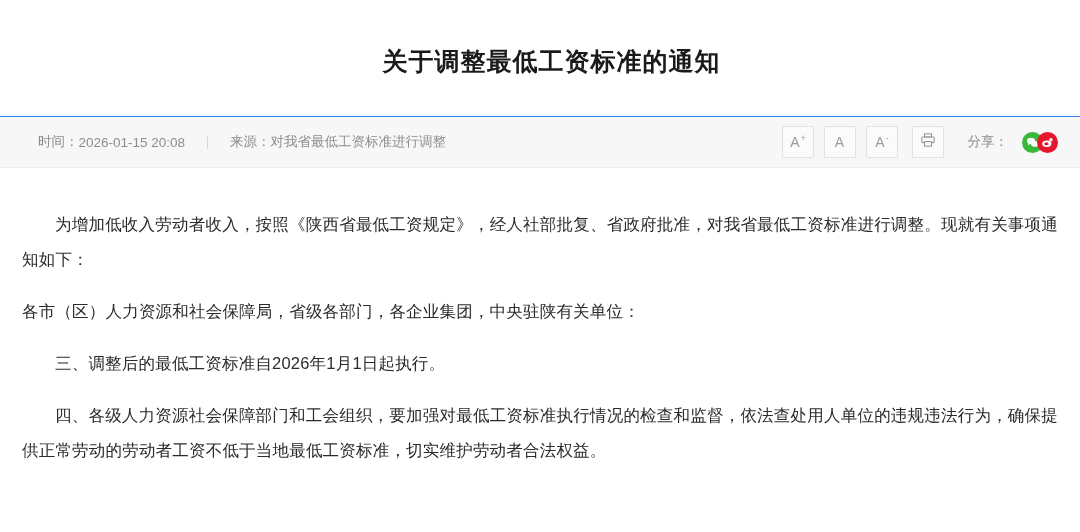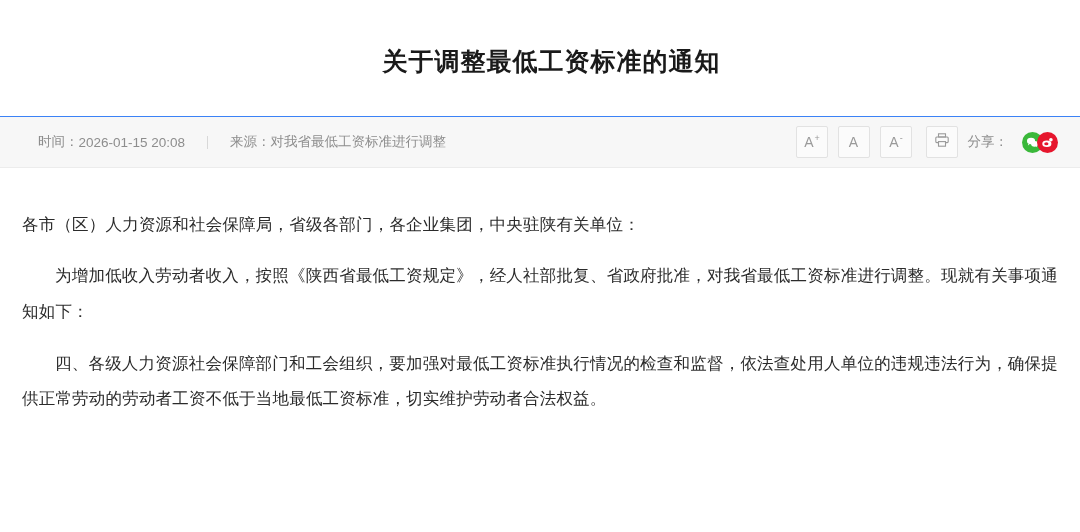--- a/index.html
+++ b/index.html
@@ -90,20 +90,21 @@
     border-radius: 2px;
     display: flex;
     align-items: center;
     justify-content: center;
     cursor: pointer;
     margin-left: 4px;
   }
   .share-label {
     font-size: 13.5px;
     color: #8d8d8d;
+    margin-left: 14px;
     margin-right: 4px;
   }
   .share-icons {
     display: flex;
     align-items: center;
   }
   .ic-wechat {
     width: 21px;
     height: 21px;
     border-radius: 50%;
@@ -193,19 +194,20 @@
             <ellipse cx="7.2" cy="9.4" rx="5.6" ry="4"></ellipse>
             <ellipse cx="6.6" cy="9.6" rx="2.6" ry="1.9" fill="#e6162d"></ellipse>
             <circle cx="12.2" cy="4.6" r="2.2"></circle>
           </svg>
         </span>
       </div>
     </div>
   </div>
 
   <div class="content">
+    <p class="para indent">为增加低收入劳动者收入，按照《陕西省最低工资规定》，经人社部批复、省政府批准，对我省最低工资标准进行调整。现就有关事项通知如下：</p>
     <p class="para">各市（区）人力资源和社会保障局，省级各部门，各企业集团，中央驻陕有关单位：</p>
-    <p class="para indent">为增加低收入劳动者收入，按照《陕西省最低工资规定》，经人社部批复、省政府批准，对我省最低工资标准进行调整。现就有关事项通知如下：</p>
+    <p class="para indent">三、调整后的最低工资标准自2026年1月1日起执行。</p>
     <p class="para indent">四、各级人力资源社会保障部门和工会组织，要加强对最低工资标准执行情况的检查和监督，依法查处用人单位的违规违法行为，确保提供正常劳动的劳动者工资不低于当地最低工资标准，切实维护劳动者合法权益。</p>
 
   </div>
 
 </div>
 
 </body></html>

